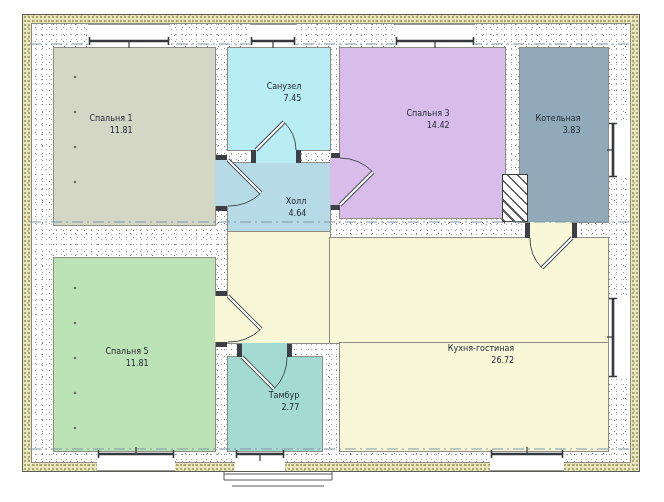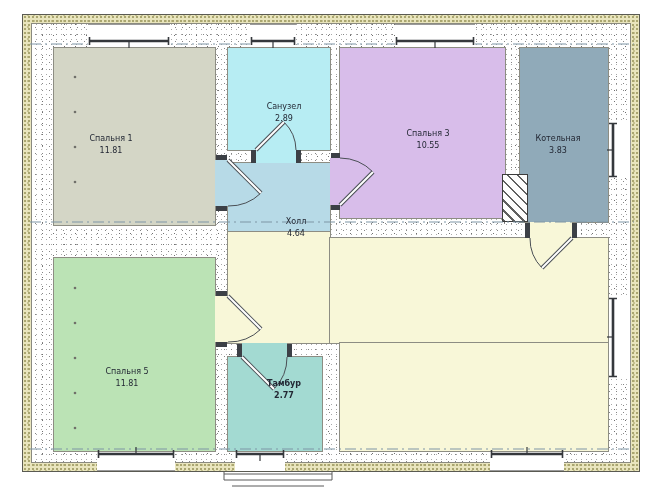--- a/index.html
+++ b/index.html
@@ -63,29 +63,29 @@
   .win-tick{stroke:var(--window-frame,#35383c);stroke-width:1.2;fill:none;}
   .door-arc{stroke:var(--door-line,#4a4f55);stroke-width:1;fill:none;}
   .leaf-out{stroke:var(--door-line,#4a4f55);stroke-width:4;fill:none;stroke-linecap:butt;}
   .leaf-in{stroke:#ffffff;stroke-width:2;fill:none;stroke-linecap:butt;}
   .jamb{fill:#3c4046;}
   .step{stroke:#5a5a5a;stroke-width:1;fill:none;}
   .dot{fill:#70706a;}
   
   .room-label{
     position:absolute;transform:translate(-50%,-50%);
-    text-align:center;font-size:8px;line-height:1.55;color:#232834;white-space:nowrap;margin-top:20px;
+    text-align:right;font-size:8px;line-height:1.55;color:#232834;white-space:nowrap;
   }
   #label-bedroom1{left:111px;top:125px;}
   #label-bathroom{left:284px;top:93px;}
   #label-hall{left:296px;top:208px;}
   #label-bedroom3{left:428px;top:120px;}
   #label-boiler{left:558px;top:125px;}
   #label-bedroom2{left:127px;top:358px;}
-  #label-vestibule{left:284px;top:370px;font-weight:bold;}
+  #label-vestibule{left:284px;top:402px;}
   #label-kitchen{left:481px;top:355px;}
 </style>
 </head>
 <body>
 
 <div id="stage">
 
   <div id="insulation"></div>
   <div id="walls"></div>
 
@@ -235,36 +235,40 @@
       <circle class="dot" cx="75" cy="428" r="1.3"></circle>
     </g>
   </svg>
 
   <div class="room-label" id="label-bedroom1">
     <div>Спальня 1</div>
     <div>11.81</div>
   </div>
   <div class="room-label" id="label-bathroom">
     <div>Санузел</div>
-    <div>2.89</div>
+    <div>7.45</div>
   </div>
   <div class="room-label" id="label-hall">
     <div>Холл</div>
     <div>4.64</div>
   </div>
   <div class="room-label" id="label-bedroom3">
     <div>Спальня 3</div>
-    <div>10.55</div>
+    <div>14.42</div>
   </div>
   <div class="room-label" id="label-boiler">
     <div>Котельная</div>
     <div>3.83</div>
   </div>
   <div class="room-label" id="label-bedroom2">
     <div>Спальня 5</div>
     <div>11.81</div>
   </div>
   <div class="room-label" id="label-vestibule">
     <div>Тамбур</div>
     <div>2.77</div>
   </div>
+  <div class="room-label" id="label-kitchen">
+    <div>Кухня-гостиная</div>
+    <div>26.72</div>
+  </div>
 
 </div>
 
 </body></html>

